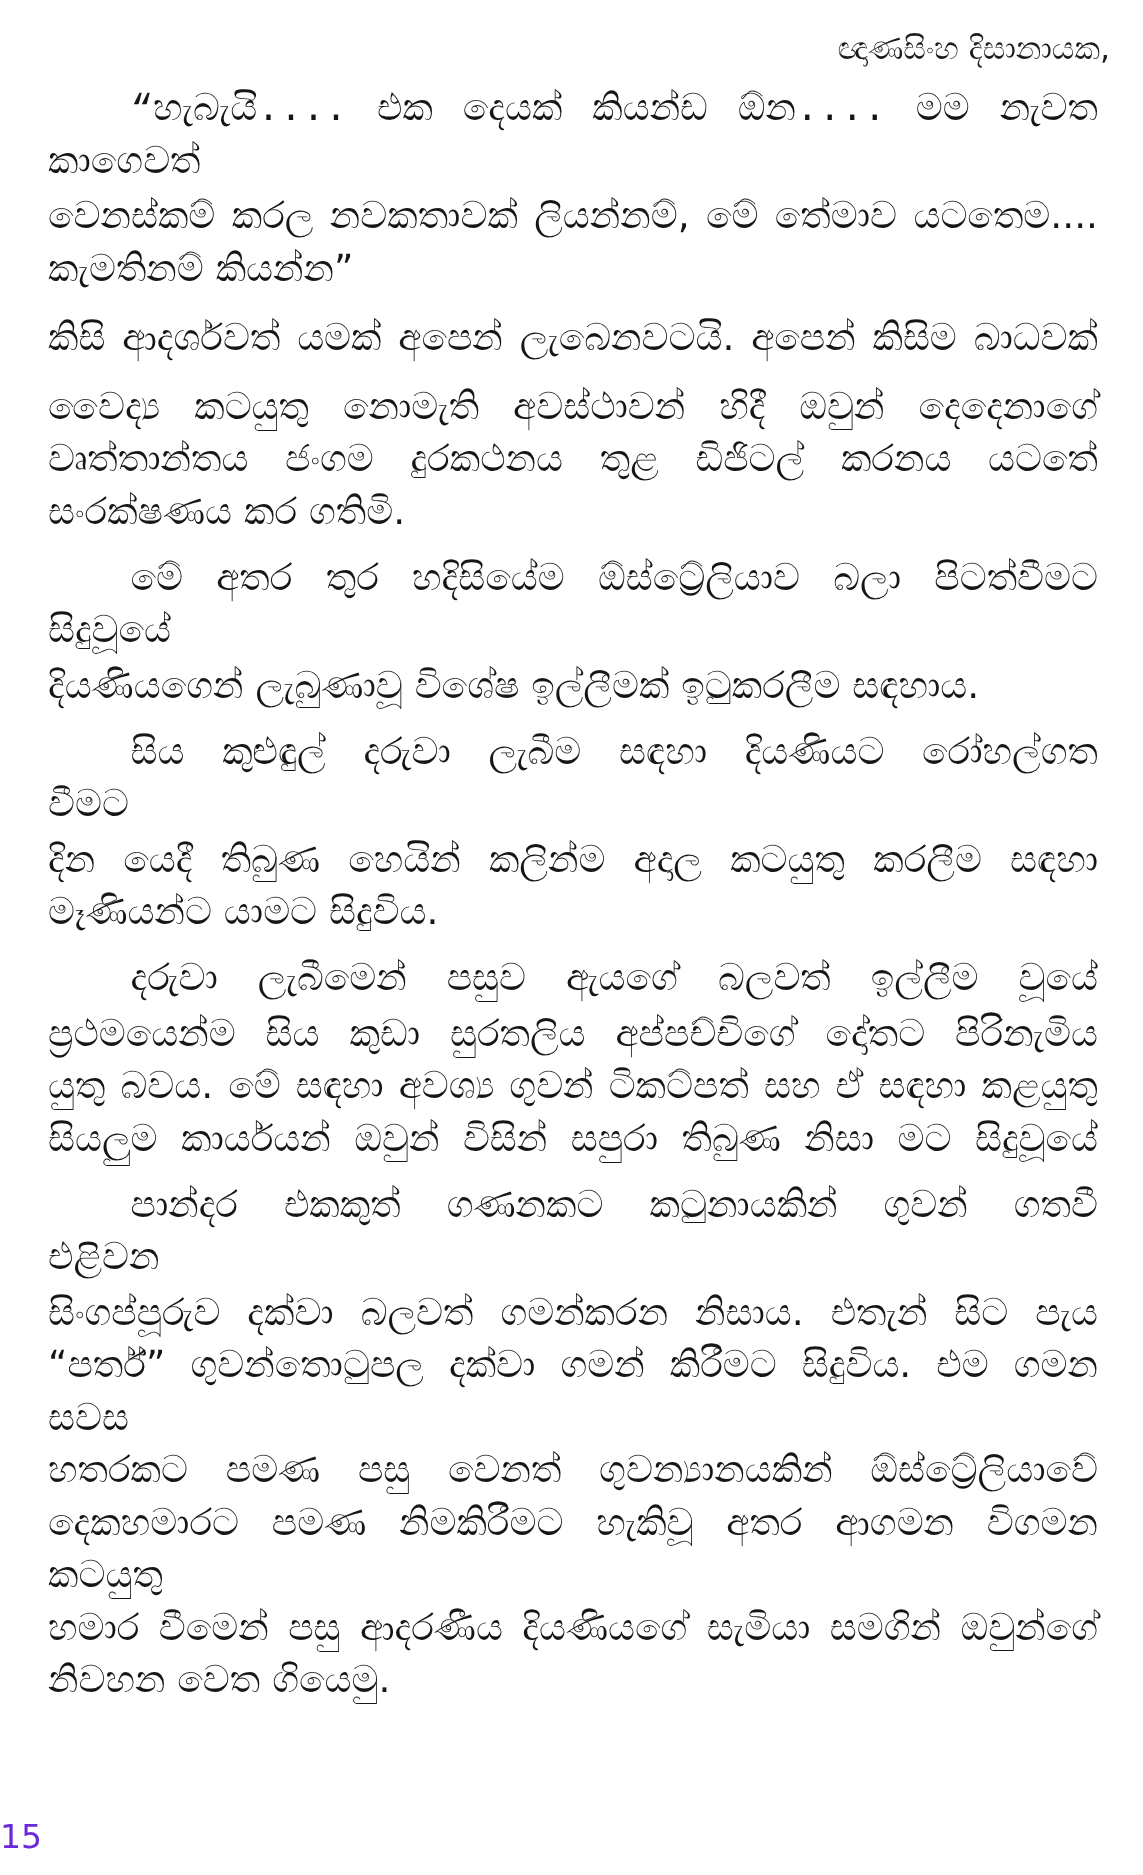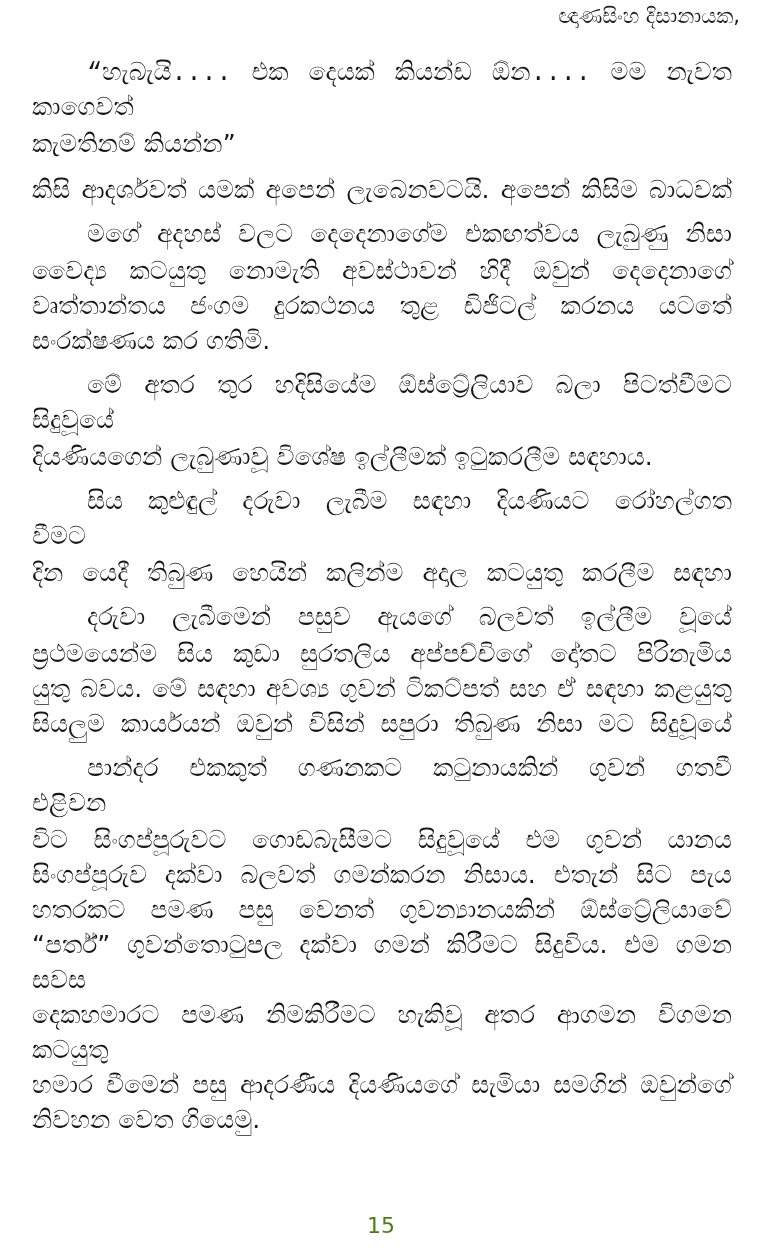--- a/index.html
+++ b/index.html
@@ -11,21 +11,21 @@
     position: relative;
     width: 762px;
     height: 1250px;
     background: #ffffff;
     overflow: hidden;
     font-family: "DejaVu Sans", "Liberation Sans", sans-serif;
     color: #1c1c1c;
   }
   .header-author {
     position: absolute;
-    top: 2px;
+    top: 18px;
     right: 22px;
     font-size: 21px;
     line-height: 28px;
     color: #1c1c1c;
     white-space: nowrap;
   }
   .content {
     position: absolute;
     top: 56px;
     left: 32px;
@@ -49,66 +49,66 @@
   }
   .text-line.first-line {
     text-indent: 55px;
     font-family: Liberation Mono, monospace;
   }
   .page-number {
     position: absolute;
     bottom: 12px;
     left: 0;
     width: 100%;
-    text-align: center;
+    text-align: left;
     font-size: 22px;
-    color: #4d7c0f;
+    color: #6d28d9;
   }
 </style>
 </head>
 <body>
 
 <div class="page">
 
   <div class="header-author">ඥාණසිංහ දිසානායක,</div>
 
   <div class="content" id="paragraphs-container">
       <p class="paragraph">
         <span class="text-line justified first-line">“හැබැයි.... එක දෙයක් කියන්ඩ ඕන.... මම නැවත කාගෙවත්</span>
+        <span class="text-line justified">වෙනස්කම් කරල නවකතාවක් ලියන්නම්, මේ තේමාව යටතෙම....</span>
         <span class="text-line">කැමතිනම් කියන්න”</span>
       </p>
       <p class="paragraph">
         <span class="text-line justified">කිසි ආදර්ශවත් යමක් අපෙන් ලැබෙනවටයි. අපෙන් කිසිම බාධවක්</span>
       </p>
       <p class="paragraph">
-        <span class="text-line justified first-line">මගේ අදහස් වලට දෙදෙනාගේම එකඟත්වය ලැබුණු නිසා</span>
         <span class="text-line justified">වෛද්‍ය කටයුතු නොමැති අවස්ථාවන් හිදී ඔවුන් දෙදෙනාගේ</span>
         <span class="text-line justified">වෘත්තාන්තය ජංගම දුරකථනය තුළ ඩිජිටල් කරනය යටතේ</span>
         <span class="text-line">සංරක්ෂණය කර ගතිමි.</span>
       </p>
       <p class="paragraph">
         <span class="text-line justified first-line">මේ අතර තුර හදිසියේම ඕස්ට්‍රේලියාව බලා පිටත්වීමට සිදුවූයේ</span>
         <span class="text-line">දියණියගෙන් ලැබුණාවූ විශේෂ ඉල්ලීමක් ඉටුකරලීම සඳහාය.</span>
       </p>
       <p class="paragraph">
         <span class="text-line justified first-line">සිය කුළුඳුල් දරුවා ලැබීම සඳහා දියණියට රෝහල්ගත වීමට</span>
         <span class="text-line justified">දින යෙදී තිබුණ හෙයින් කලින්ම අදාල කටයුතු කරලීම සඳහා</span>
+        <span class="text-line">මෑණියන්ට යාමට සිදුවිය.</span>
       </p>
       <p class="paragraph">
         <span class="text-line justified first-line">දරුවා ලැබීමෙන් පසුව ඇයගේ බලවත් ඉල්ලීම වූයේ</span>
         <span class="text-line justified">ප්‍රථමයෙන්ම සිය කුඩා සුරතලිය අප්පච්චිගේ දෝතට පිරිනැමිය</span>
         <span class="text-line justified">යුතු බවය. මේ සඳහා අවශ්‍ය ගුවන් ටිකට්පත් සහ ඒ සඳහා කළයුතු</span>
         <span class="text-line justified">සියලුම කාර්යයන් ඔවුන් විසින් සපුරා තිබුණ නිසා මට සිදුවූයේ</span>
       </p>
       <p class="paragraph">
         <span class="text-line justified first-line">පාන්දර එකකුත් ගණනකට කටුනායකින් ගුවන් ගතවී එළිවන</span>
-        <span class="text-line justified">විට සිංගප්පූරුවට ගොඩබැසීමට සිදුවූයේ එම ගුවන් යානය</span>
         <span class="text-line justified">සිංගප්පූරුව දක්වා බලවත් ගමන්කරන නිසාය. එතැන් සිට පැය</span>
+        <span class="text-line justified">“පර්ත්” ගුවන්තොටුපල දක්වා ගමන් කිරීමට සිදුවිය. එම ගමන සවස</span>
         <span class="text-line justified">හතරකට පමණ පසු වෙනත් ගුවන්‍යානයකින් ඕස්ට්‍රේලියාවේ</span>
-        <span class="text-line justified">“පර්ත්” ගුවන්තොටුපල දක්වා ගමන් කිරීමට සිදුවිය. එම ගමන සවස</span>
         <span class="text-line justified">දෙකහමාරට පමණ නිමකිරීමට හැකිවූ අතර ආගමන විගමන කටයුතු</span>
         <span class="text-line justified">හමාර වීමෙන් පසු ආදරණීය දියණියගේ සැමියා සමගින් ඔවුන්ගේ</span>
         <span class="text-line">නිවහන වෙත ගියෙමු.</span>
       </p>
     </div>
 
   <div class="page-number">15</div>
 
 </div>
 

